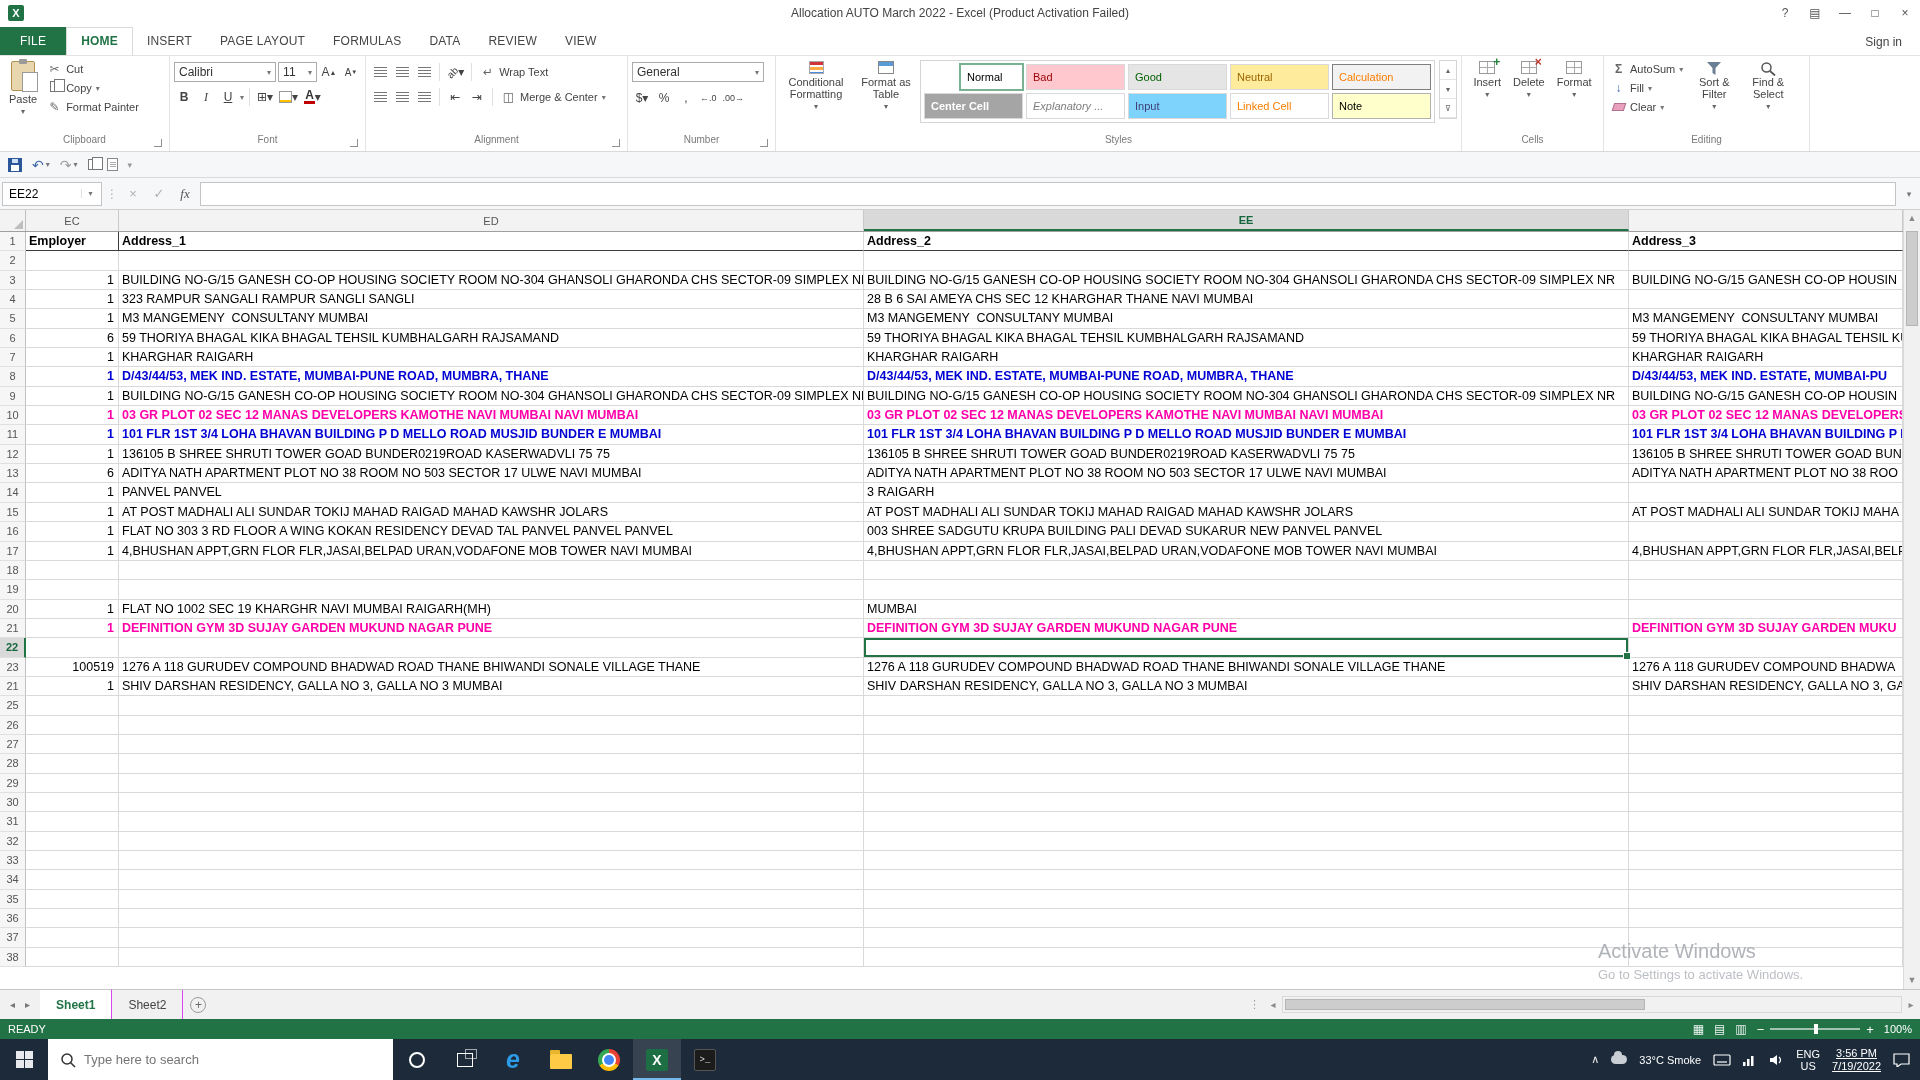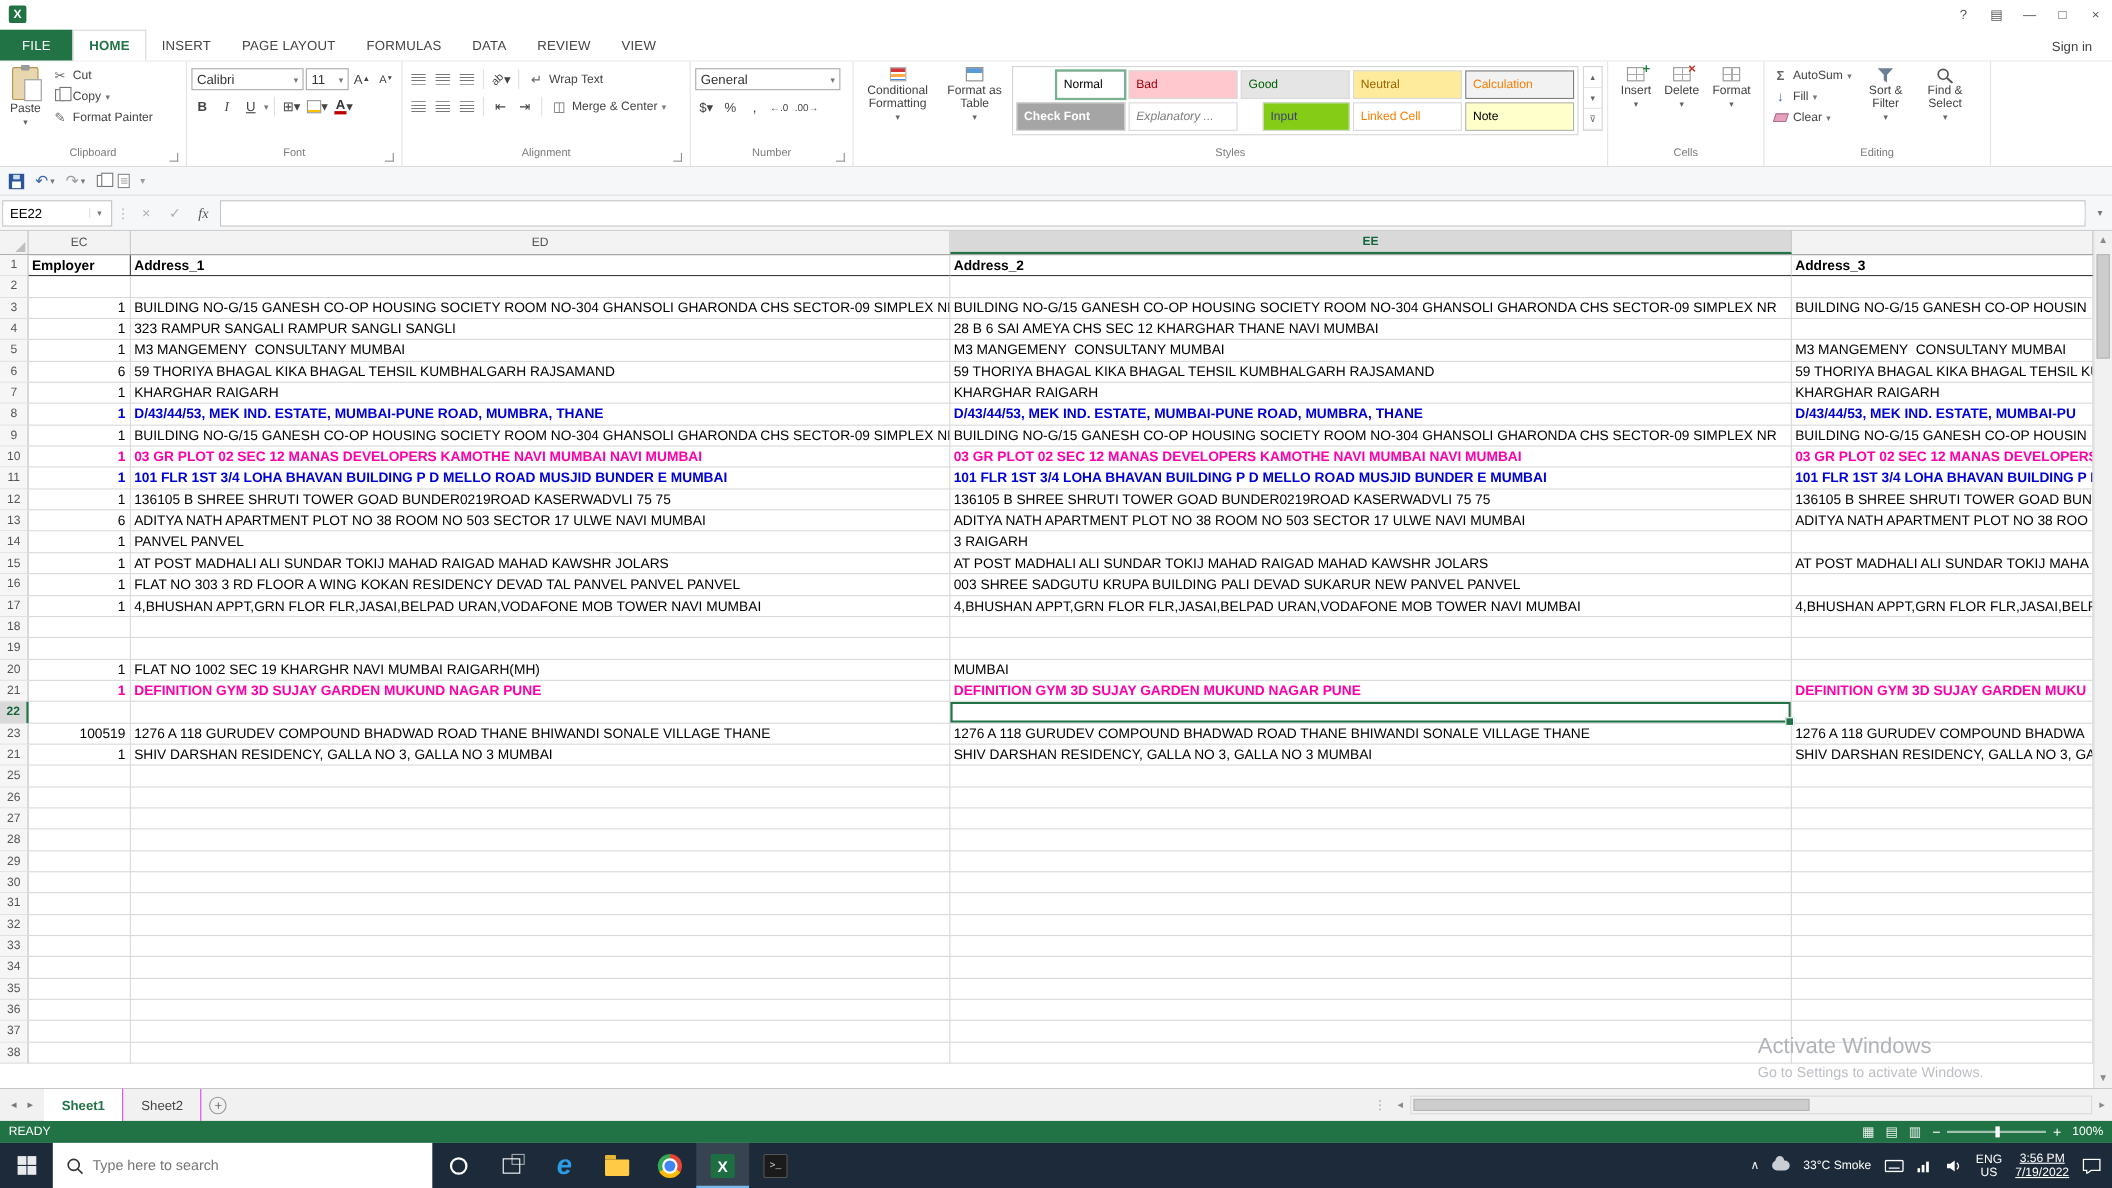--- a/index.html
+++ b/index.html
@@ -162,20 +162,21 @@
   .cloud-ic::before { content:""; position:absolute; left:3px; top:-4px; width:8px; height:8px; background:#c9ced4; border-radius:50%; }
   .lang-block { text-align:center; line-height:12px; }
   .clock-block { text-align:center; line-height:13px;text-decoration:underline; }
   .tray-ic svg { display:block; }
 </style>
 </head>
 <body>
 
 <div id="titlebar">
   <div class="app-icon">X</div>
+  <div id="title-text">Allocation AUTO March 2022 - Excel (Product Activation Failed)</div>
   <div class="win-controls">
     <div class="win-btn">?</div>
     <div class="win-btn">▤</div>
     <div class="win-btn">—</div>
     <div class="win-btn">□</div>
     <div class="win-btn close">×</div>
   </div>
 </div>
 
 <div id="tabrow">
@@ -329,23 +330,23 @@
         <span class="ic-tbl"></span>
         <span>Format as Table</span>
         <span class="dd">▾</span>
       </div>
       <div id="style-gallery">
           <div class="chip sel" style="background: rgb(255, 255, 255); color: rgb(0, 0, 0); border-color: rgb(154, 154, 154);">Normal</div>
           <div class="chip" style="background: rgb(255, 199, 206); color: rgb(156, 0, 6);">Bad</div>
           <div class="chip" style="background: #e5e5e5; color: rgb(0, 97, 0); text-align: center;">Good</div>
           <div class="chip" style="background: rgb(255, 235, 156); color: rgb(156, 101, 0);">Neutral</div>
           <div class="chip" style="background: rgb(242, 242, 242); color: rgb(250, 125, 0); border-color: rgb(127, 127, 127);">Calculation</div>
-          <div class="chip" style="background: rgb(165, 165, 165); color: rgb(255, 255, 255); font-weight: bold;">Check Font</div>
+          <div class="chip" style="background: rgb(165, 165, 165); color: rgb(255, 255, 255); font-weight: bold;">Center Cell</div>
           <div class="chip" style="background: rgb(255, 255, 255); color: rgb(127, 127, 127); font-style: italic;">Explanatory ...</div>
-          <div class="chip" style="background: #84cc16; color: rgb(63, 63, 118); margin-left: 20px;">Input</div>
+          <div class="chip" style="background: #7dd3fc; color: rgb(63, 63, 118);">Input</div>
           <div class="chip" style="background: rgb(255, 255, 255); color: rgb(250, 125, 0);">Linked Cell</div>
           <div class="chip" style="background: rgb(255, 255, 204); color: rgb(0, 0, 0); border-color: rgb(178, 178, 178);">Note</div>
         </div>
       <div class="gal-arrows">
         <div>▴</div>
         <div>▾</div>
         <div>⊽</div>
       </div>
     </div>
     <div class="rg-label"><span>Styles</span></div>

